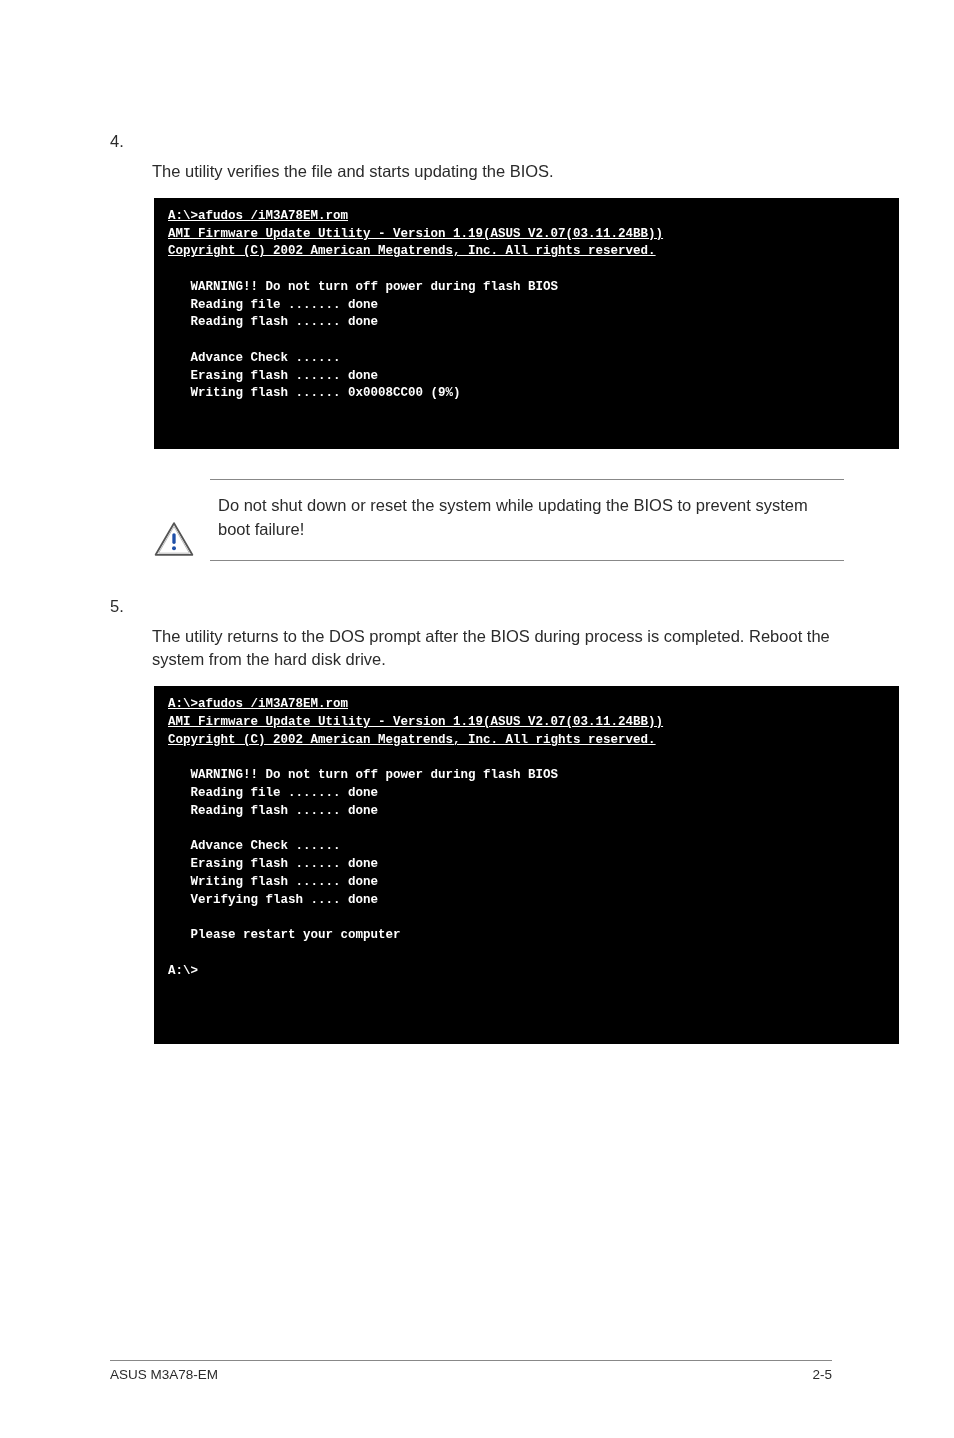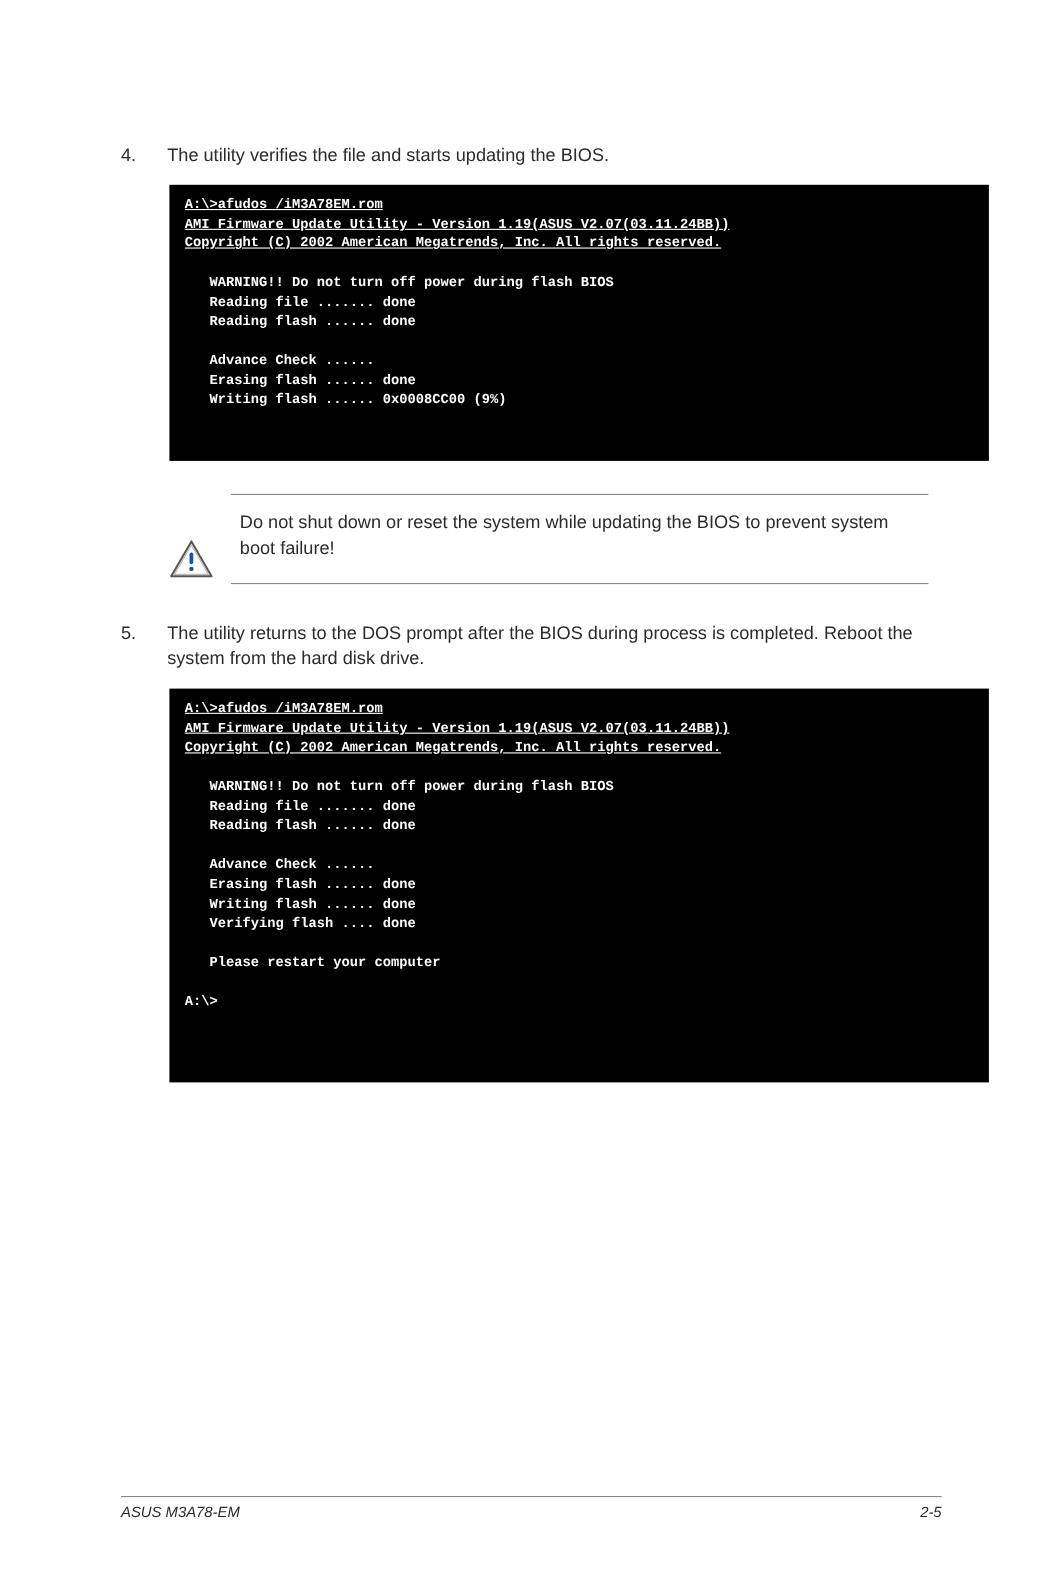--- a/index.html
+++ b/index.html
@@ -23,20 +23,21 @@
     font-size: 16.5px;
     line-height: 1.45;
     color: #2b2b2b;
   }
   .step-num {
     width: 42px;
     flex: 0 0 42px;
   }
   .step-text {
     flex: 1;
+    margin-top: 30px;
   }
   .terminal {
     background: #000;
     color: #fff;
     font-family: "Courier New", monospace;
     font-weight: bold;
     font-size: 12.5px;
     line-height: 1.42;
     padding: 10px 14px 10px 14px;
     margin: 10px 0 30px 44px;
@@ -68,29 +69,28 @@
     border-bottom: 1px solid #888;
     padding: 14px 8px 18px 8px;
     font-size: 16.5px;
     line-height: 1.45;
     color: #2b2b2b;
   }
 
   .footer {
     position: absolute;
     left: 110px;
-    right: 98px;
+    right: 122px;
     bottom: 56px;
     border-top: 1px solid #888;
     padding-top: 6px;
     display: flex;
     justify-content: space-between;
     font-size: 13.5px;
     color: #2b2b2b;
-    font-style: italic;
   }
 </style>
 </head>
 <body>
 
 <div class="page">
 
   <div class="step">
     <div class="step-num">4.</div>
     <div class="step-text">The utility verifies the file and starts updating the BIOS.</div>

